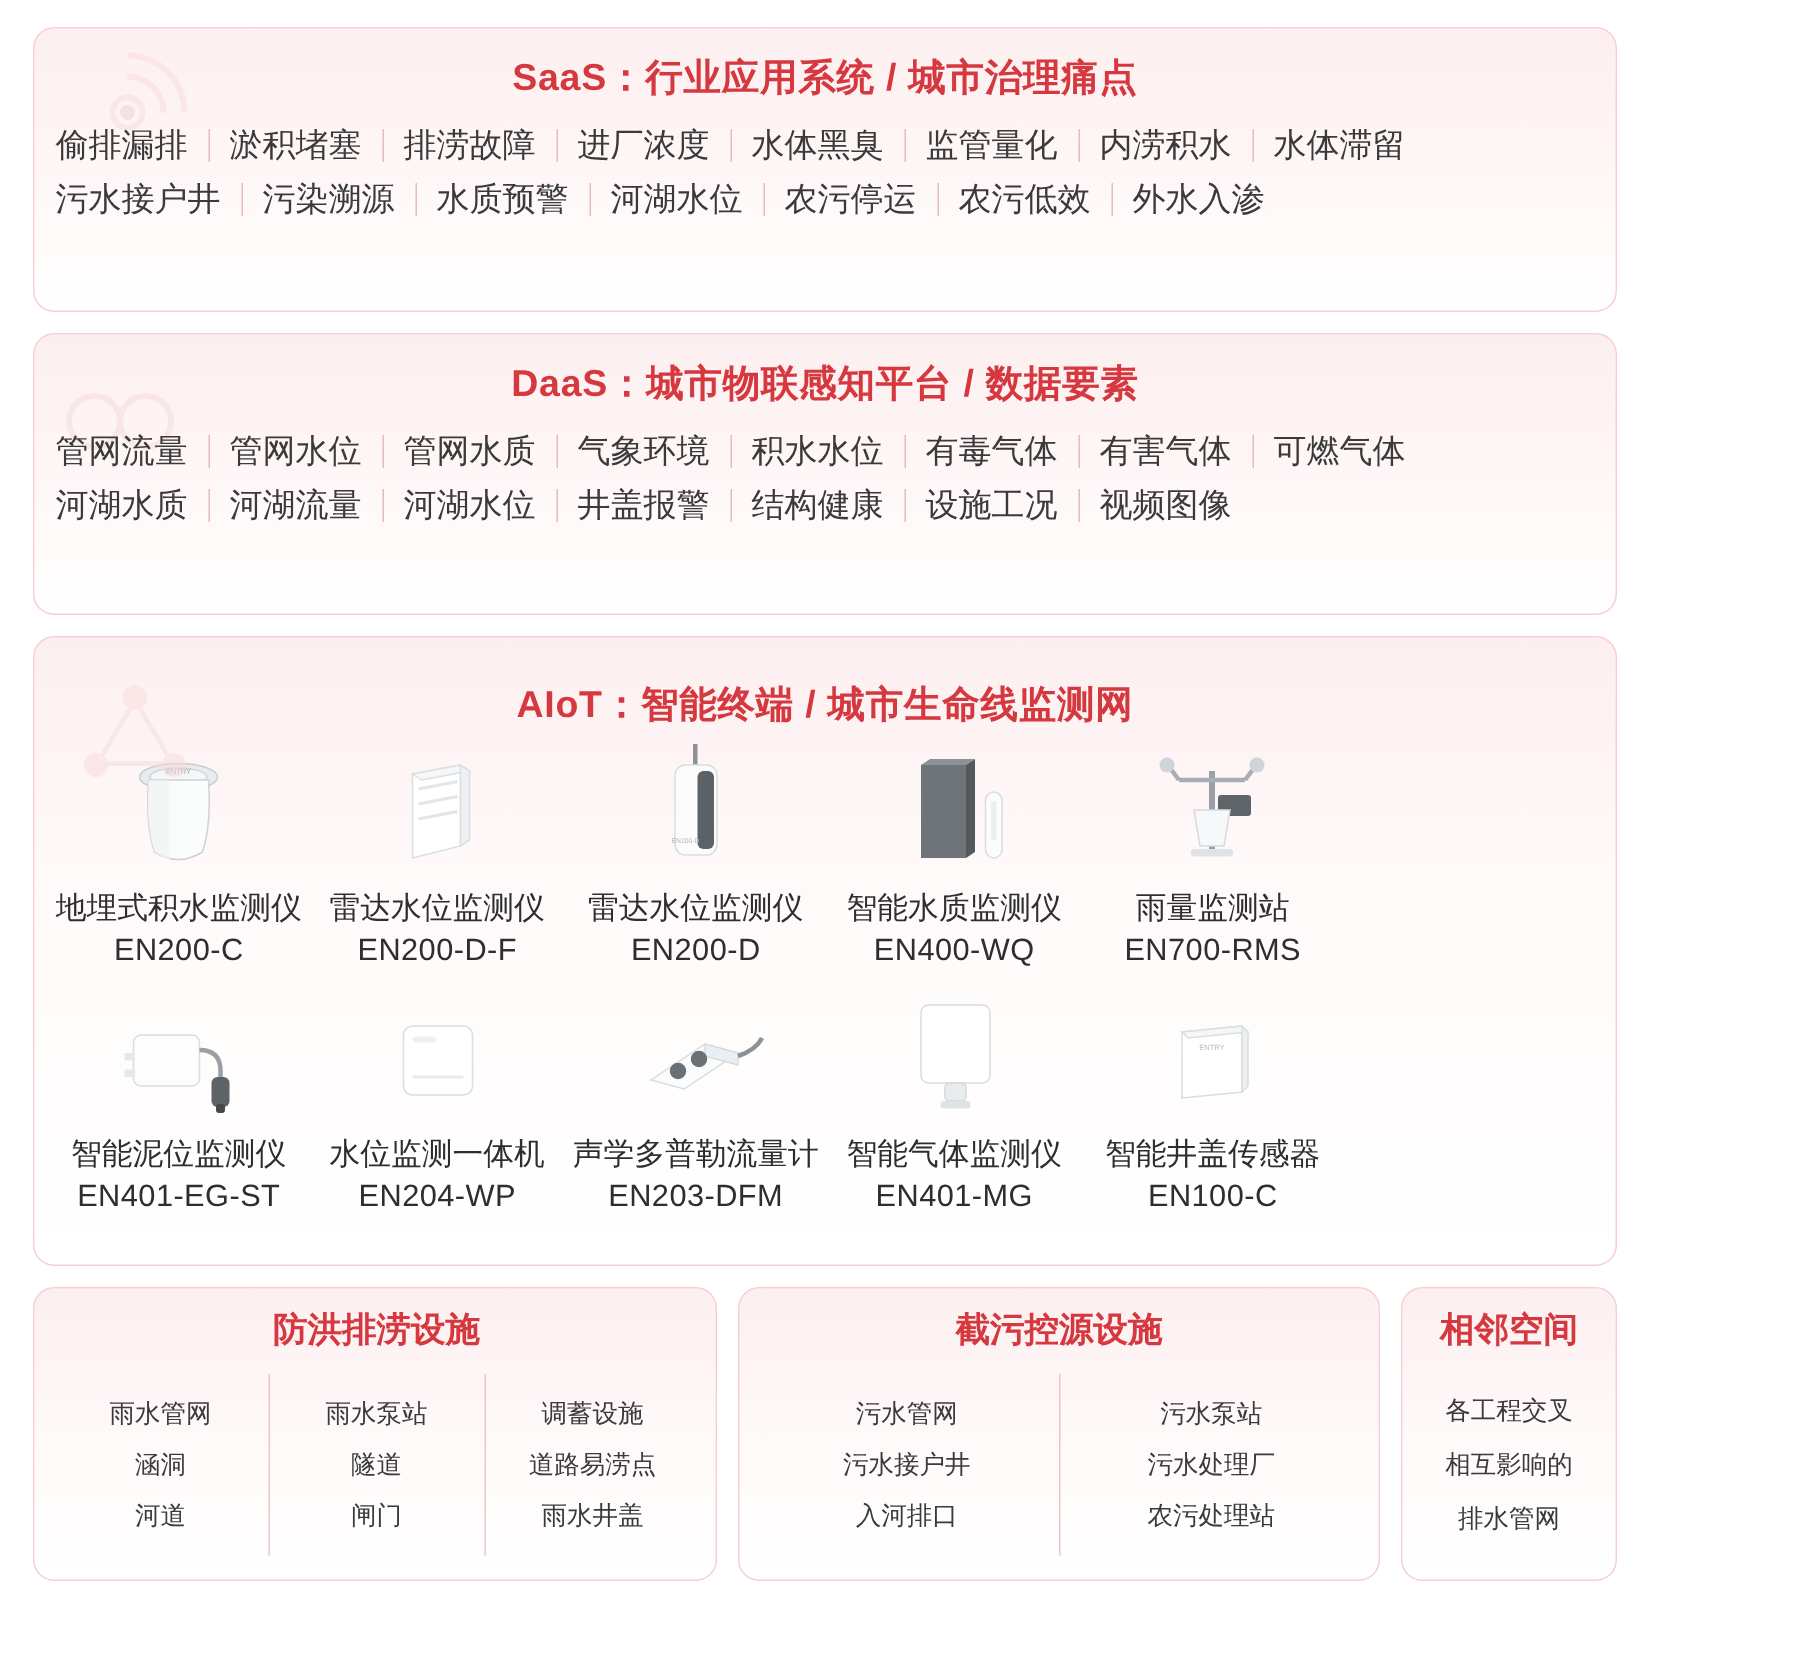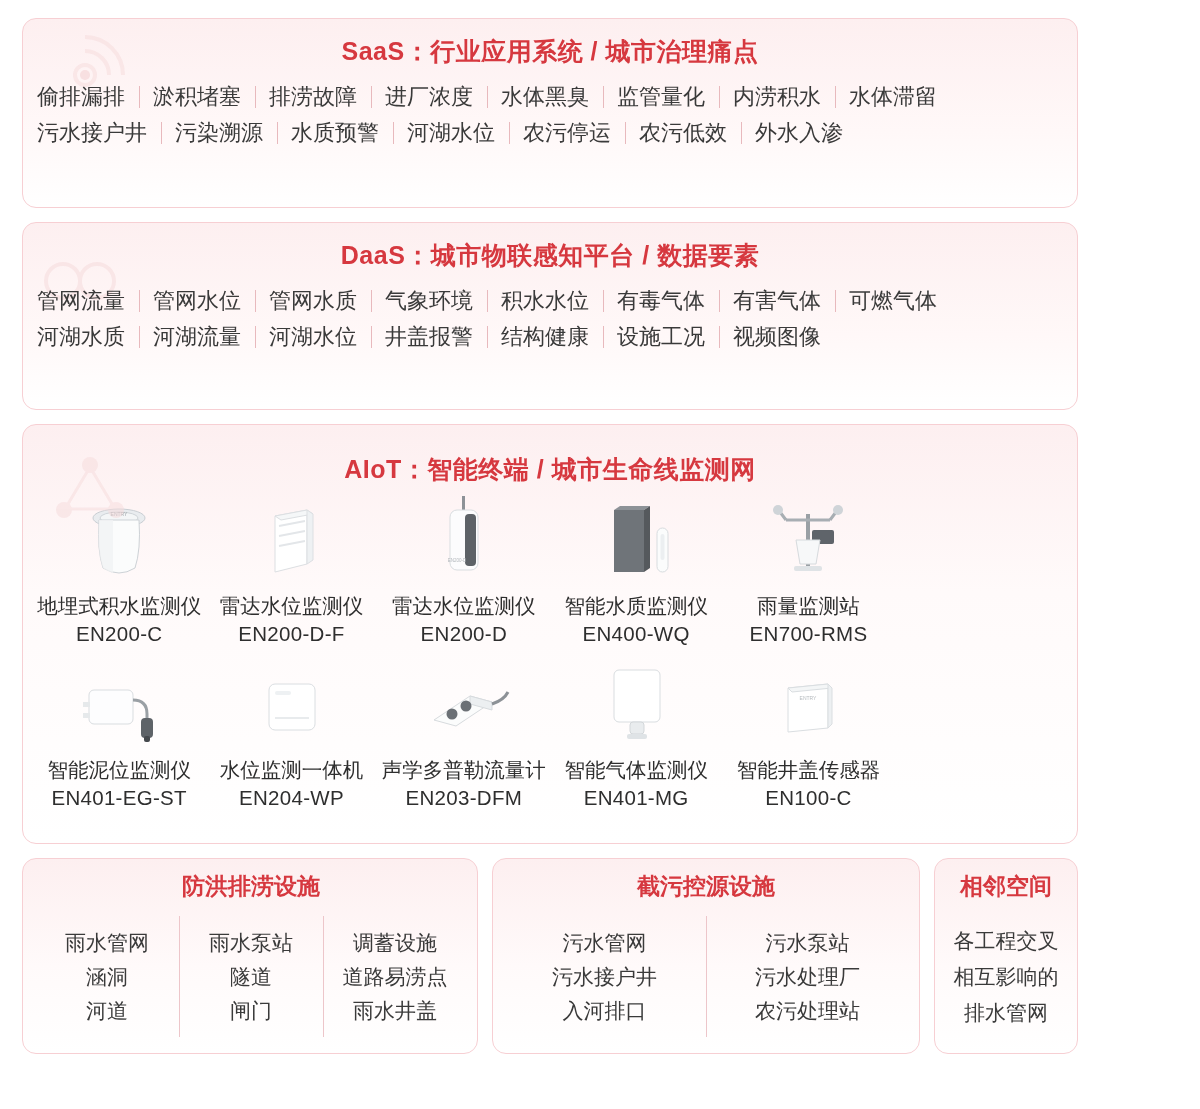--- a/index.html
+++ b/index.html
@@ -155,21 +155,21 @@
     padding: 0 6px;
   }
   .bcol + .bcol::before {
     content: "";
     position: absolute;
     left: 0; top: 6px; bottom: 6px;
     width: 1px;
     background: #edc6ca;
   }
   .bcol span {
-    font-size: 21px;
+    font-size: 17px;
     color: #3a3a3a;
     line-height: 34px;
     white-space: nowrap;
   }
   .bpanel.w3 .bcol span { line-height: 36px; }
 </style>
 </head>
 <body>
 
 <div class="page">

